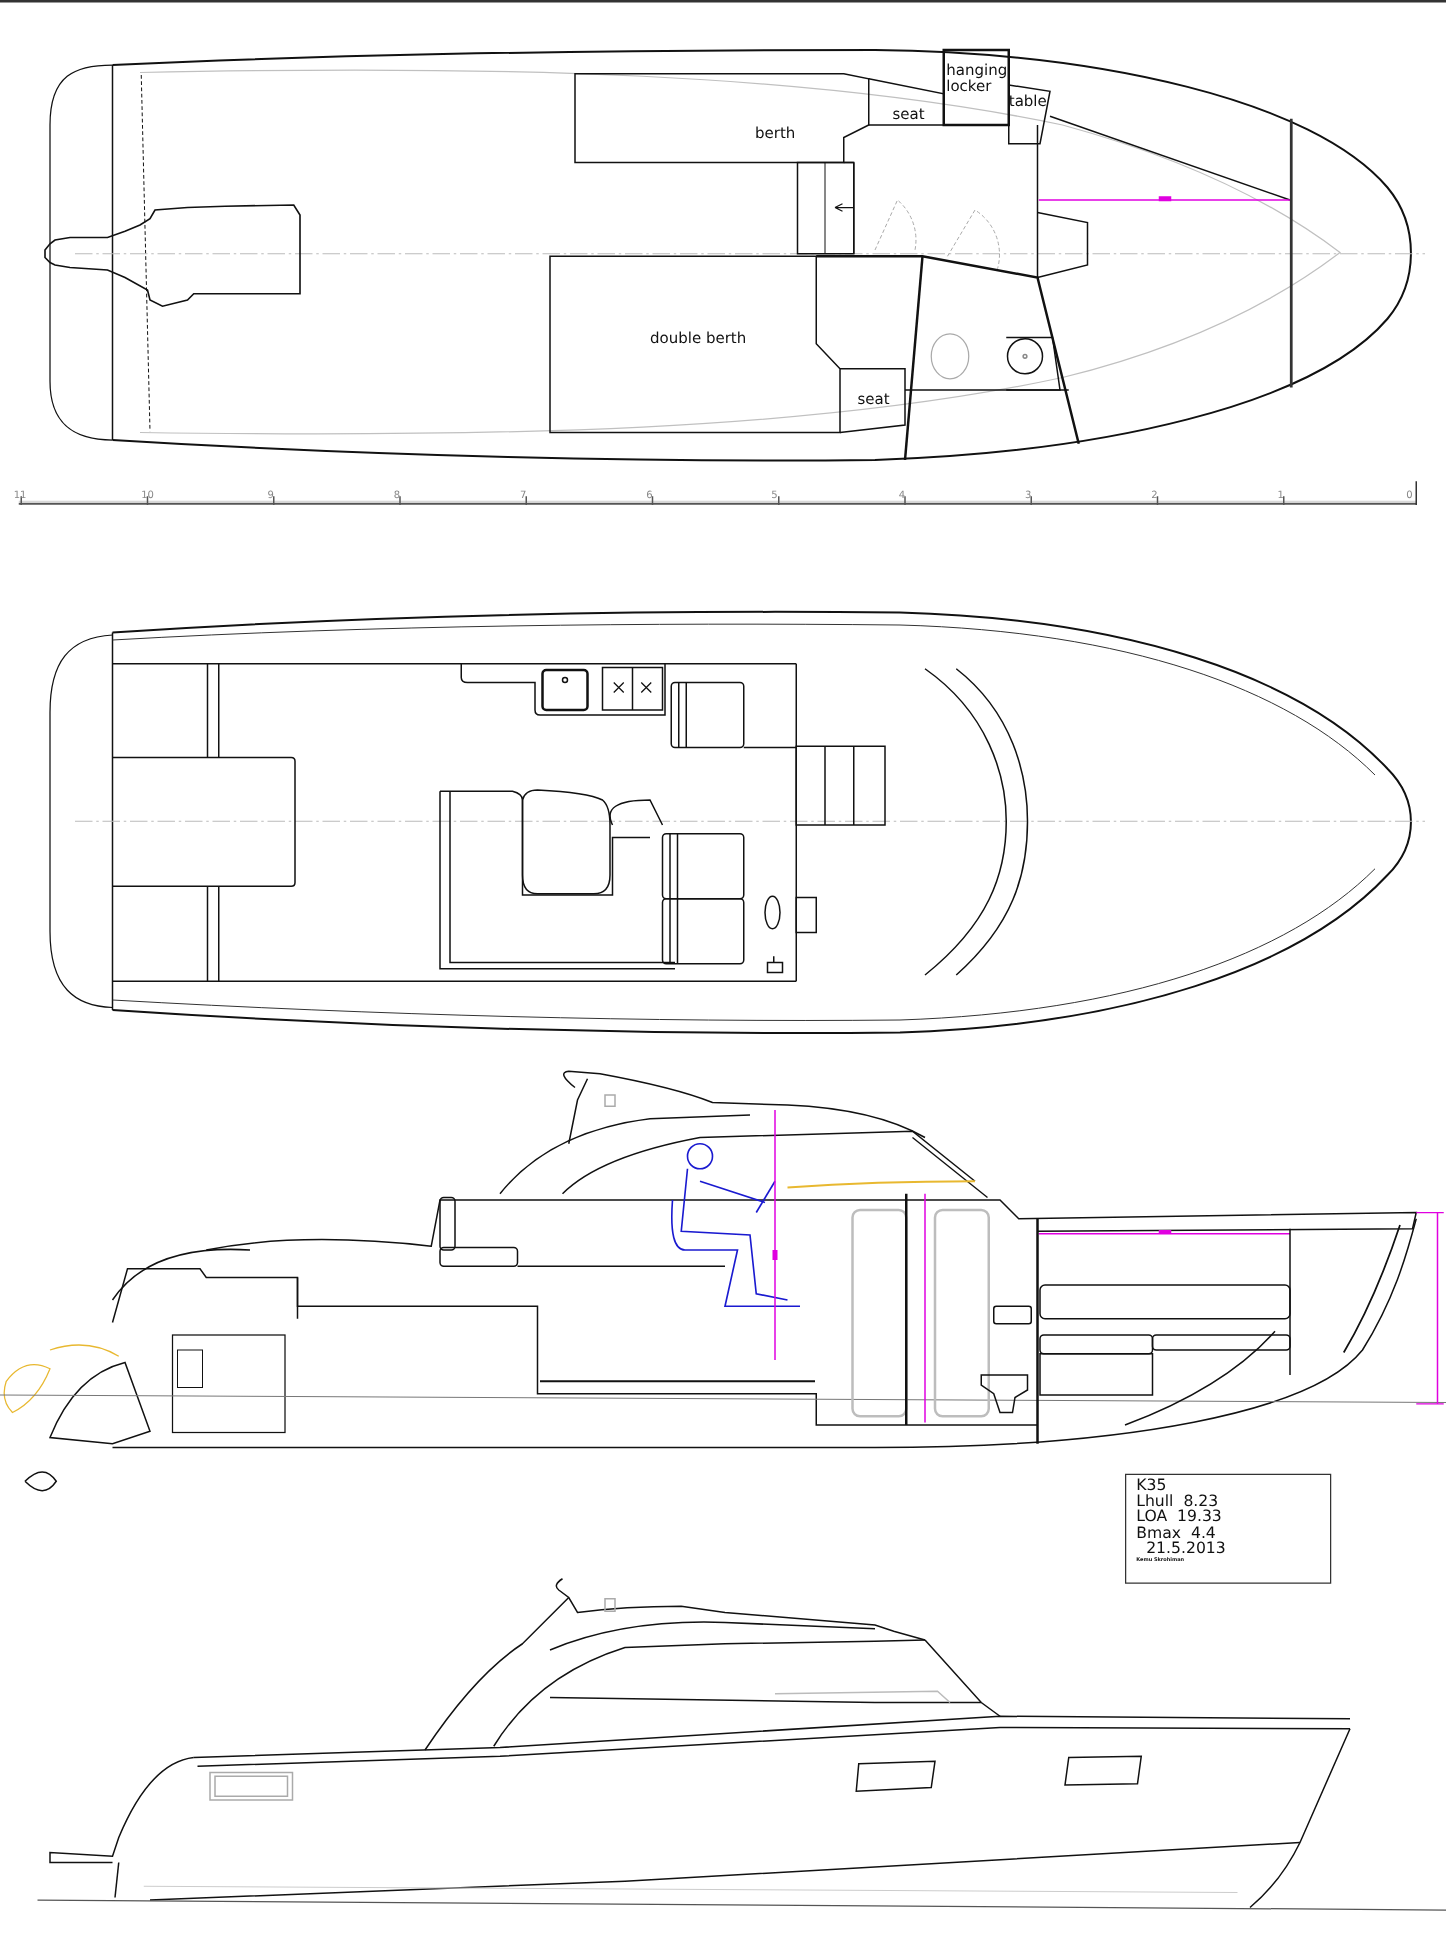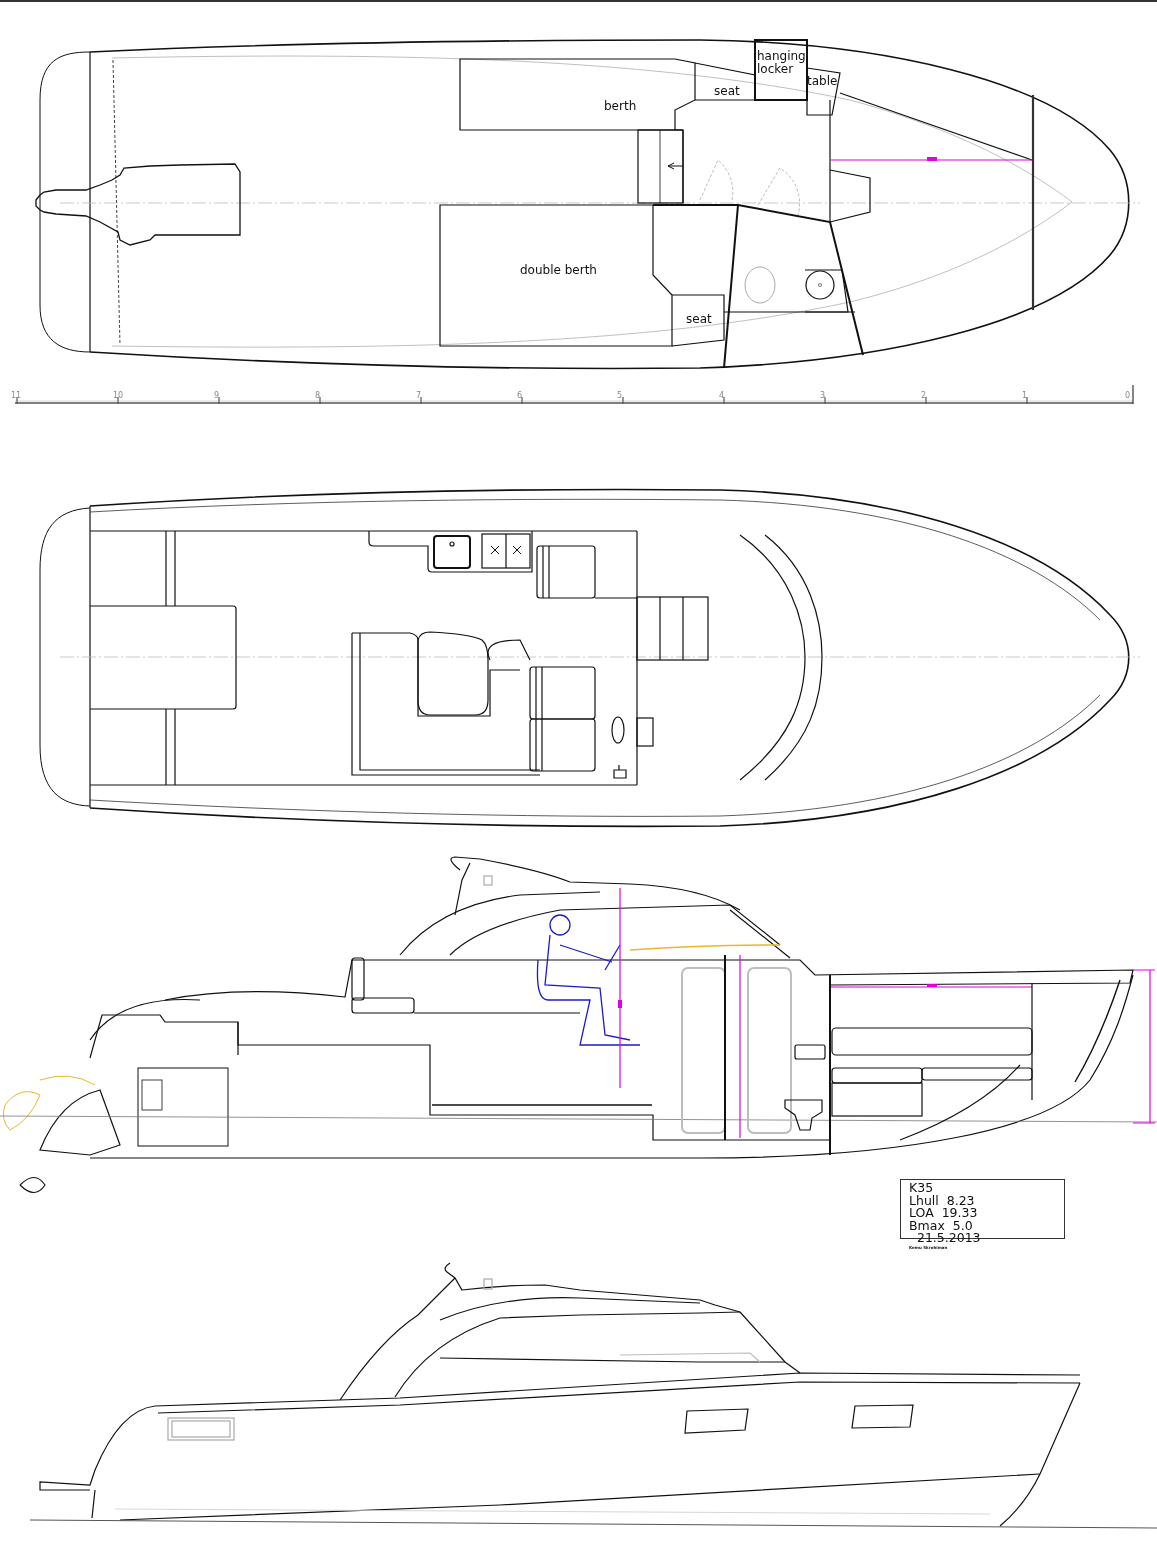--- a/index.html
+++ b/index.html
@@ -1,21 +1,21 @@
 <!DOCTYPE html>
 <html><head>
 <meta charset="utf-8">
 <style>
   html, body { margin: 0; padding: 0; background: #ffffff; }
   body { width: 1157px; height: 1566px; position: relative; overflow: hidden; font-family: "DejaVu Sans", sans-serif; }
   .topline { position: absolute; left: 0; top: 0; width: 1157px; height: 2px; background: #333; }
   svg.drawing { position: absolute; left: 0; top: 0; }
   .lbl { font-family: "DejaVu Sans", sans-serif; font-size: 12px; fill: #111; }
   .tick { font-family: "DejaVu Sans", sans-serif; font-size: 8px; fill: #888; }
-  .titleblock { position: absolute; left: 900px; top: 1179px; width: 165px; height: 60px; border: 1.5px solid #333; background: #fff; box-sizing: border-box; padding: 2px 0 0 8px; }
+  .titleblock { position: absolute; left: 900px; top: 1179px; width: 165px; height: 88px; border: 1.5px solid #333; background: #fff; box-sizing: border-box; padding: 2px 0 0 8px; }
   .titleblock .row { font-family: "DejaVu Sans", sans-serif; font-size: 12.5px; line-height: 12.5px; color: #111; white-space: pre; }
   .titleblock .small { font-size: 4px; line-height: 6px; font-weight: bold; color: #111; }
 </style>
 </head>
 <body>
 
 <div class="topline"></div>
 
 <svg class="drawing" width="1157" height="1566" viewBox="0 0 1157 1566">
 
@@ -250,16 +250,16 @@
     <rect x="172" y="1421" width="58" height="16" stroke="#aaa"></rect>
     <path d="M687,1411 L748,1409 L745,1430 L685,1433 Z"></path>
     <path d="M855,1406 L913,1405 L910,1427 L852,1428 Z"></path>
   </g>
 </svg>
 
 <div class="titleblock">
   <div class="row">K35</div>
   <div class="row">Lhull  8.23</div>
   <div class="row">LOA  19.33</div>
-  <div class="row">Bmax  5.0</div>
+  <div class="row">Bmax  4.4</div>
   <div class="row">  21.5.2013</div>
   <div class="row small">Kemu Skrohiman</div>
 </div>
 
 </body></html>

